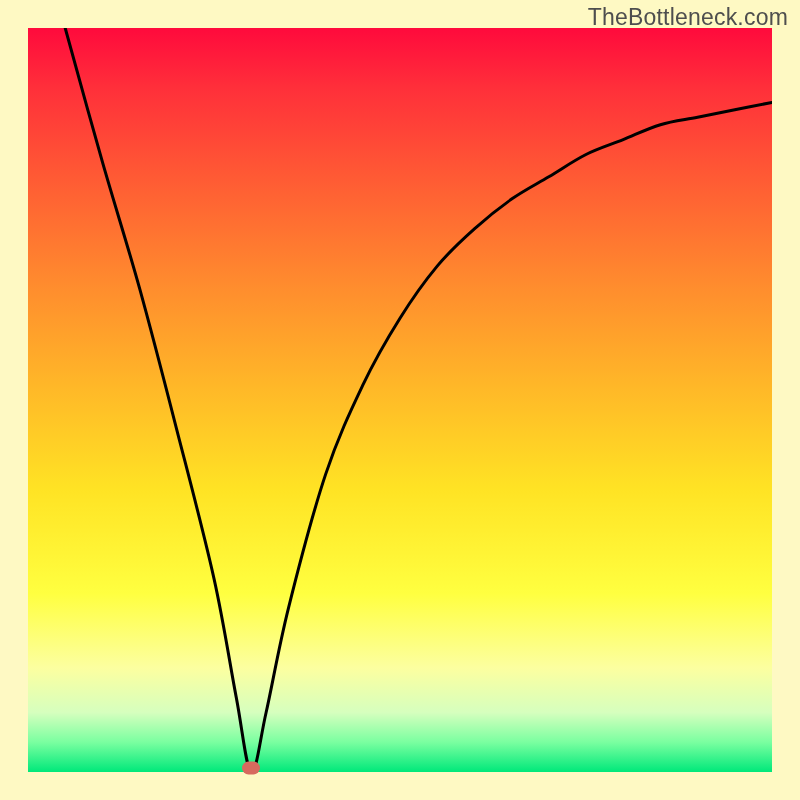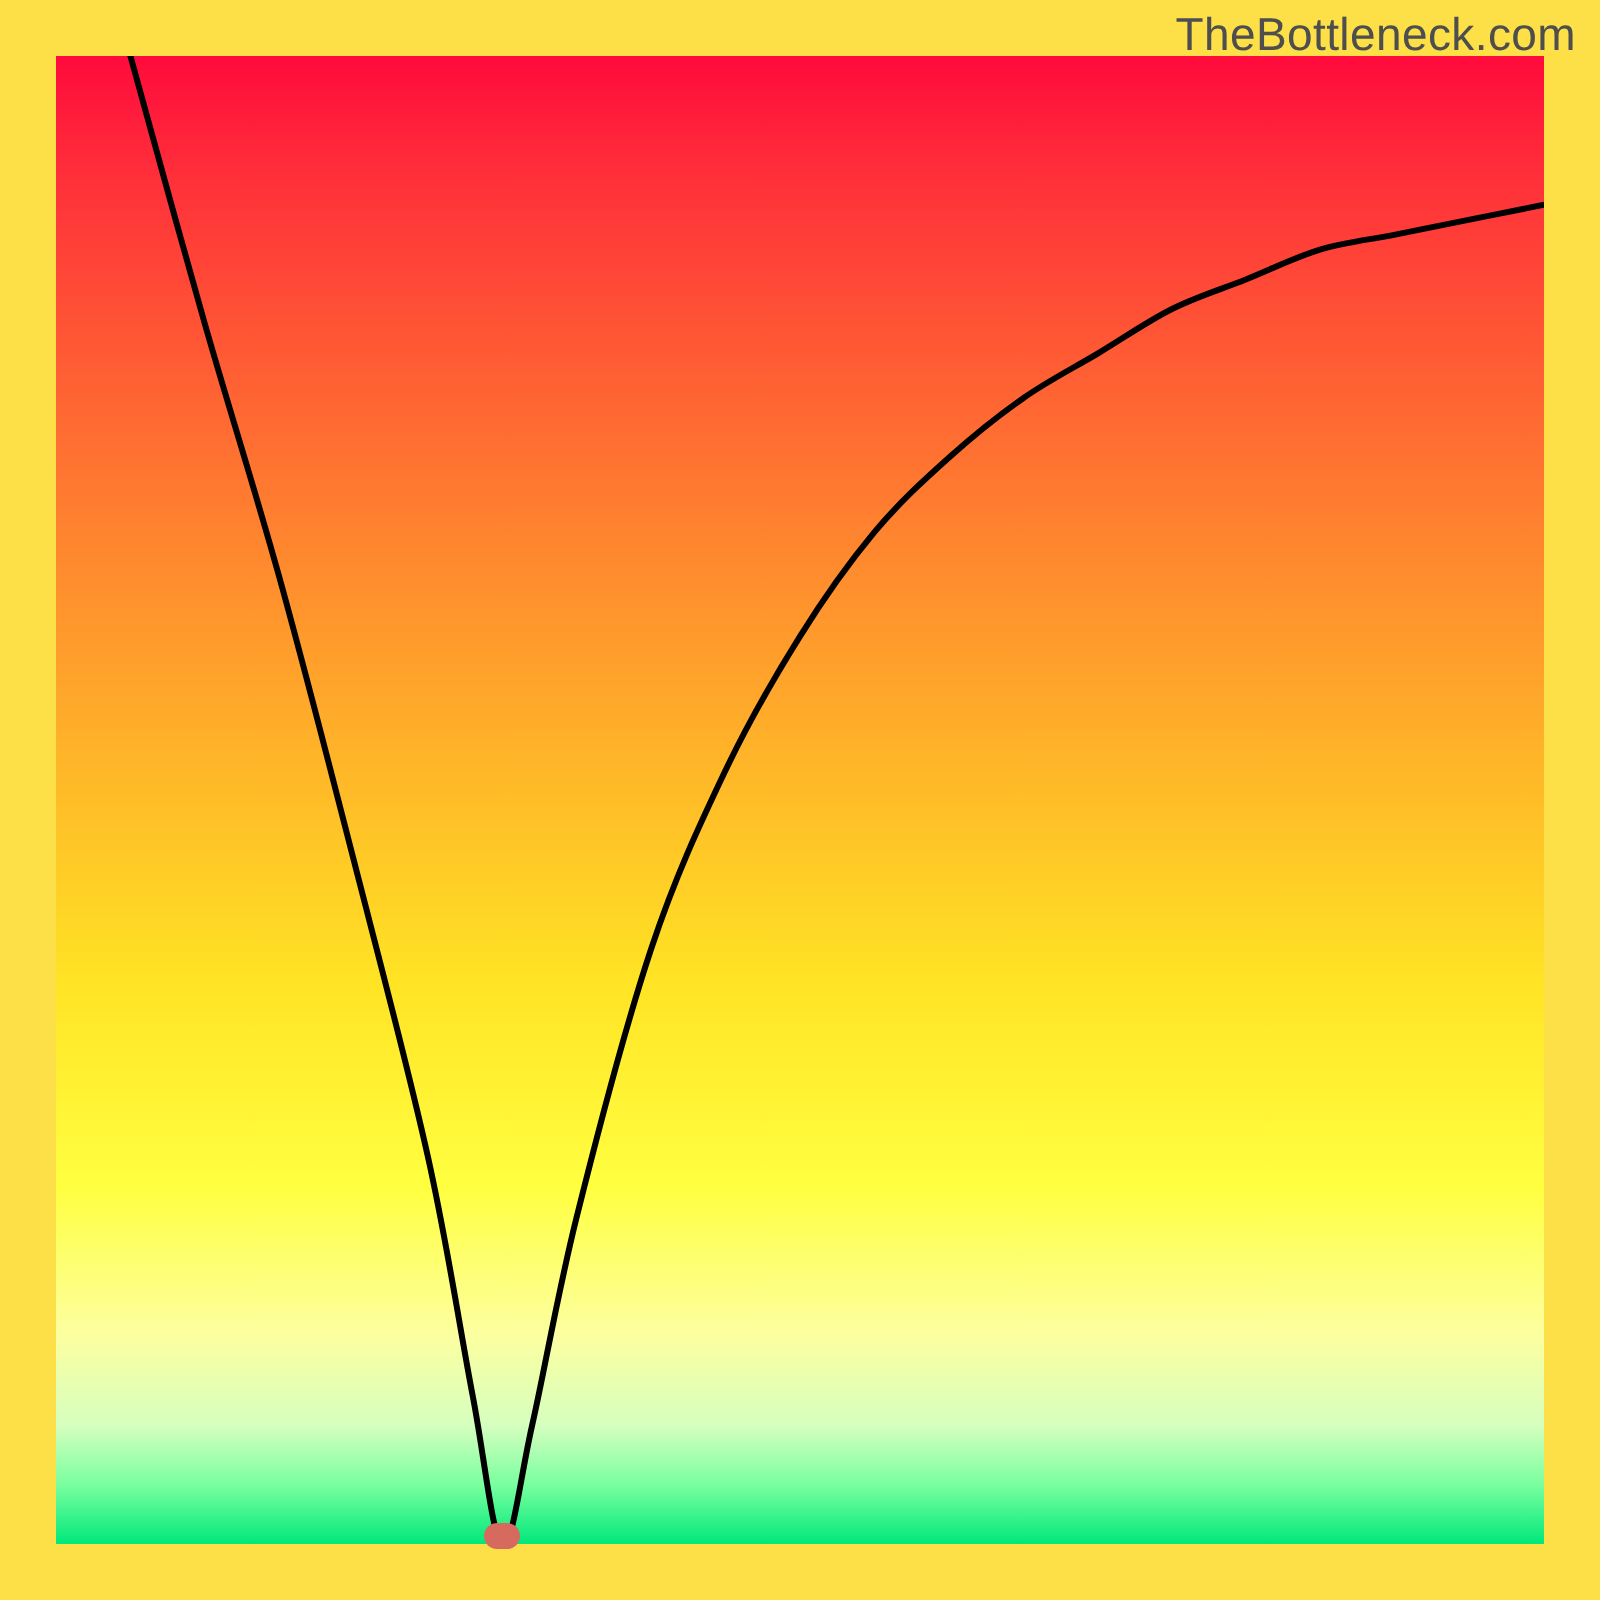--- a/index.html
+++ b/index.html
@@ -8,21 +8,21 @@
     width: 800px;
     height: 800px;
     background: #000;
     font-family: Arial, Helvetica, sans-serif;
     overflow: hidden;
   }
   .frame {
     position: relative;
     width: 800px;
     height: 800px;
-    background: #fde047;
+    background: #fef9c3;
   }
   .watermark {
     position: absolute;
     top: 4px;
     right: 12px;
     color: #4e4e4e;
     font-size: 23px;
     font-weight: 500;
     letter-spacing: 0.2px;
   }

